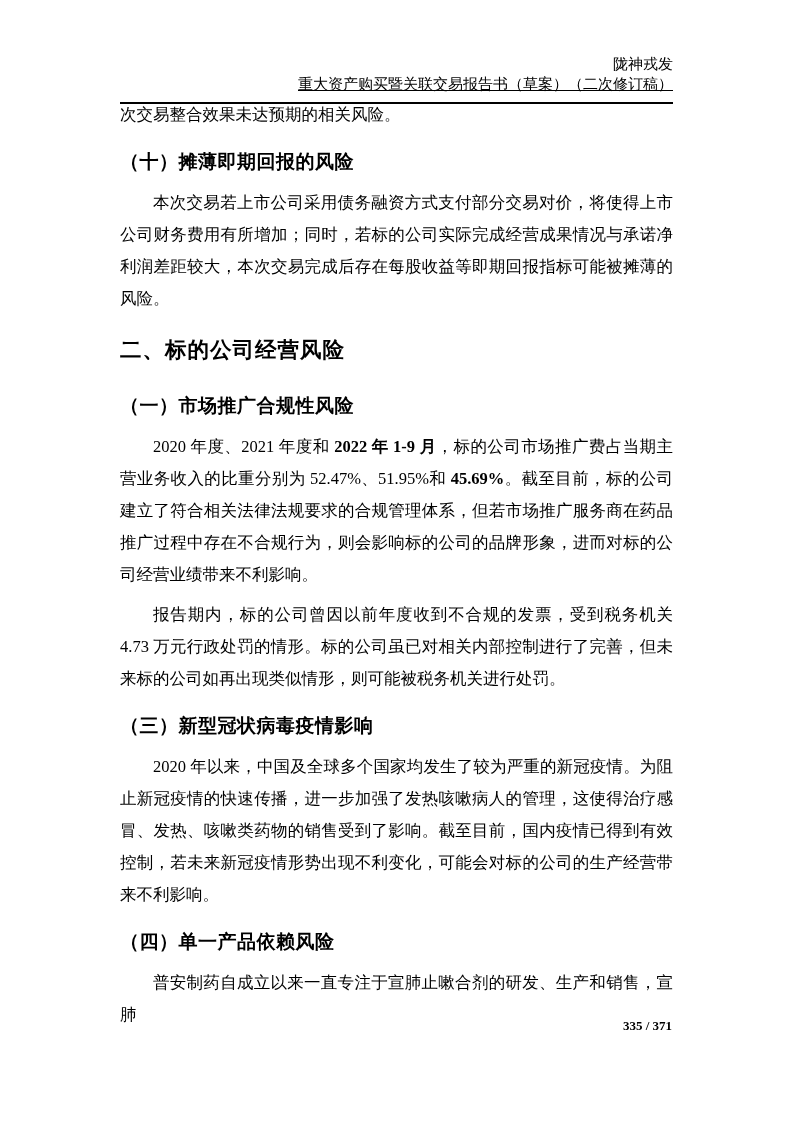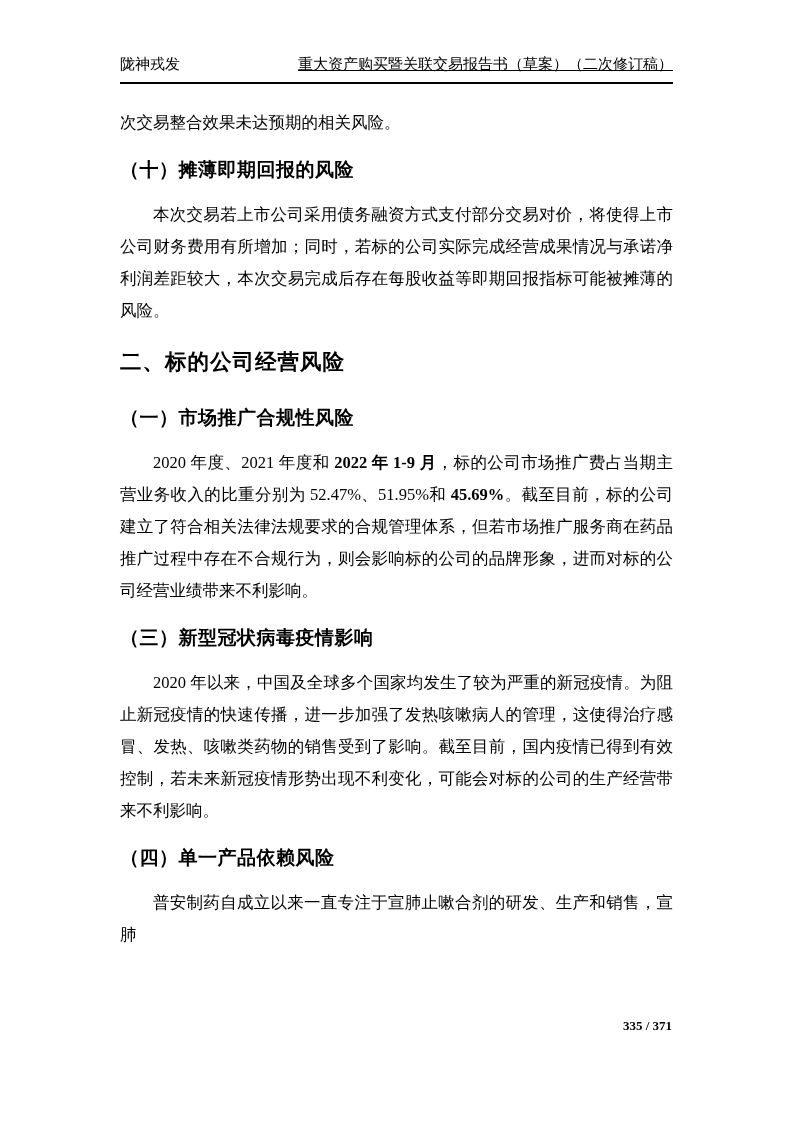--- a/index.html
+++ b/index.html
@@ -21,34 +21,35 @@
     top: 54px;
     width: 553px;
     display: flex;
     justify-content: space-between;
     align-items: flex-end;
     font-family: "Liberation Serif", "DejaVu Serif", serif;
     font-size: 15px;
     line-height: 20px;
     border-bottom: 2px solid #000000;
     padding-bottom: 8px;
+    flex-direction: column;
   }
   .header .hdr-left { white-space: nowrap; }
   .header .hdr-right { white-space: nowrap; text-decoration: underline; }
   .content {
     position: absolute;
     left: 120px;
     top: 91px;
     width: 553px;
     font-family: "Liberation Serif", "DejaVu Serif", serif;
     font-size: 16.5px;
     text-align: justify;
   }
   .content p {
-    margin: 16px 0 8px 0;
+    margin: 8px 0 8px 0;
     line-height: 32px;
     text-indent: 33px;
   }
   .content p.paragraph-noindent {
     text-indent: 0;
   }
   .content h2.heading1 {
     font-family: "Liberation Sans", "DejaVu Sans", sans-serif;
     font-size: 21.5px;
     line-height: 30px;
@@ -89,20 +90,21 @@
     <span class="hdr-right">重大资产购买暨关联交易报告书（草案）（二次修订稿）</span>
   </div>
 
   <div class="content">
       <p class="paragraph-noindent"><span>次交易整合效果未达预期的相关风险。</span></p>
       <h3 class="heading2"><span class="run-bold">（十）摊薄即期回报的风险</span></h3>
       <p class="paragraph"><span>本次交易若上市公司采用债务融资方式支付部分交易对价，将使得上市公司财务费用有所增加；同时，若标的公司实际完成经营成果情况与承诺净利润差距较大，本次交易完成后存在每股收益等即期回报指标可能被摊薄的风险。</span></p>
       <h2 class="heading1"><span class="run-bold">二、标的公司经营风险</span></h2>
       <h3 class="heading2"><span class="run-bold">（一）市场推广合规性风险</span></h3>
       <p class="paragraph"><span>2020 年度、2021 年度和 </span><span class="run-bold">2022 年 1-9 月</span><span>，标的公司市场推广费占当期主营业务收入的比重分别为 52.47%、51.95%和 </span><span class="run-bold">45.69%</span><span>。截至目前，标的公司建立了符合相关法律法规要求的合规管理体系，但若市场推广服务商在药品推广过程中存在不合规行为，则会影响标的公司的品牌形象，进而对标的公司经营业绩带来不利影响。</span></p>
+      <p class="paragraph"><span>报告期内，标的公司曾因以前年度收到不合规的发票，受到税务机关 4.73 万元行政处罚的情形。标的公司虽已对相关内部控制进行了完善，但未来标的公司如再出现类似情形，则可能被税务机关进行处罚。</span></p>
       <h3 class="heading2"><span class="run-bold">（三）新型冠状病毒疫情影响</span></h3>
       <p class="paragraph"><span>2020 年以来，中国及全球多个国家均发生了较为严重的新冠疫情。为阻止新冠疫情的快速传播，进一步加强了发热咳嗽病人的管理，这使得治疗感冒、发热、咳嗽类药物的销售受到了影响。截至目前，国内疫情已得到有效控制，若未来新冠疫情形势出现不利变化，可能会对标的公司的生产经营带来不利影响。</span></p>
       <h3 class="heading2"><span class="run-bold">（四）单一产品依赖风险</span></h3>
       <p class="paragraph"><span>普安制药自成立以来一直专注于宣肺止嗽合剂的研发、生产和销售，宣肺</span></p>
     </div>
 
   <div class="footer">
     <span>335 / 371</span>
   </div>
 

